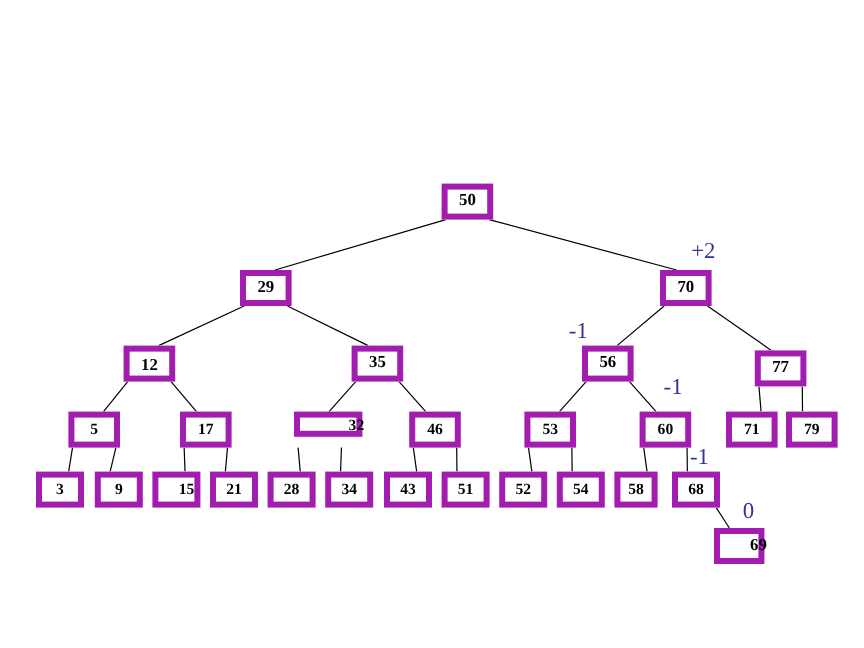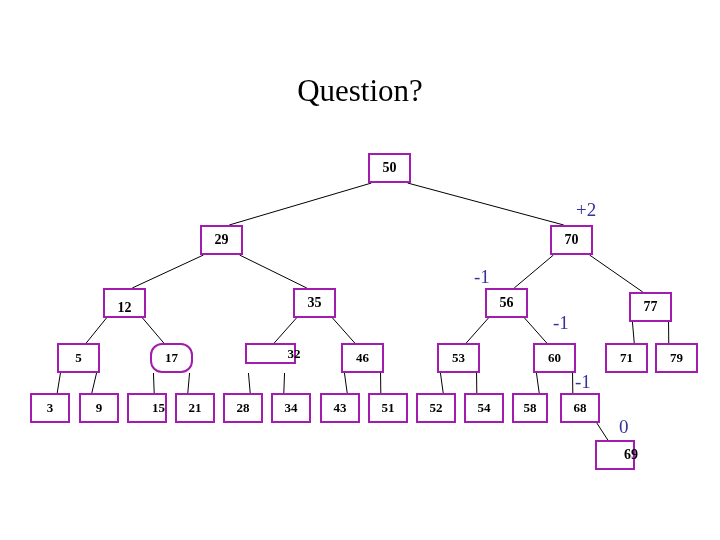--- a/index.html
+++ b/index.html
@@ -47,21 +47,21 @@
   #tree-canvas {
     position: absolute;
     left: 0;
     top: 0;
     width: 720px;
     height: 540px;
   }
   .tree-node {
     position: absolute;
     box-sizing: border-box;
-    border: 2px solid #a21caf;
+    border: 5px solid #a21caf;
     background: #ffffff;
     font-family: "Liberation Serif", "DejaVu Serif", serif;
     font-weight: bold;
     color: #000000;
     text-align: center;
     white-space: nowrap;
     display: flex;
     align-items: center;
     justify-content: center;
   }
@@ -78,21 +78,20 @@
     line-height: 19px;
     color: #333399;
     white-space: nowrap;
   }
 </style>
 </head>
 <body>
 
 <div id="slide">
 
-  <h1 id="slide-title">Question?</h1>
 
 
   <svg id="tree-canvas" viewBox="0 0 720 540" xmlns="http://www.w3.org/2000/svg">
       <line x1="371.44" y1="183" x2="229.24" y2="225" stroke="#000000" stroke-width="1"></line>
       <line x1="407.56" y1="183" x2="563.76" y2="225" stroke="#000000" stroke-width="1"></line>
       <line x1="203.44" y1="255" x2="132.24" y2="288" stroke="#000000" stroke-width="1"></line>
       <line x1="239.56" y1="255" x2="306.76" y2="288" stroke="#000000" stroke-width="1"></line>
       <line x1="553.44" y1="255" x2="514.24" y2="288" stroke="#000000" stroke-width="1"></line>
       <line x1="589.56" y1="255" x2="642.76" y2="292" stroke="#000000" stroke-width="1"></line>
       <line x1="106.44" y1="318" x2="86.24" y2="343" stroke="#000000" stroke-width="1"></line>
@@ -136,21 +135,21 @@
       </div>
       <div class="tree-node node-lvl3" style="left: 485px; top: 288px; width: 43px; height: 30px;">
         <span>56</span>
       </div>
       <div class="tree-node node-lvl3" style="left: 629px; top: 292px; width: 43px; height: 30px;">
         <span>77</span>
       </div>
       <div class="tree-node node-lvl4" style="left: 57px; top: 343px; width: 43px; height: 30px;">
         <span>5</span>
       </div>
-      <div class="tree-node node-lvl4" style="left: 150px; top: 343px; width: 43px; height: 30px; border-radius: 12px;">
+      <div class="tree-node node-lvl4" style="left: 150px; top: 343px; width: 43px; height: 30px;">
         <span>17</span>
       </div>
       <div class="tree-node node-lvl4" style="left: 245px; top: 343px; width: 43px; height: 21px; padding-left: 47px;">
         <span>32</span>
       </div>
       <div class="tree-node node-lvl4" style="left: 341px; top: 343px; width: 43px; height: 30px;">
         <span>46</span>
       </div>
       <div class="tree-node node-lvl4" style="left: 437px; top: 343px; width: 43px; height: 30px;">
         <span>53</span>

